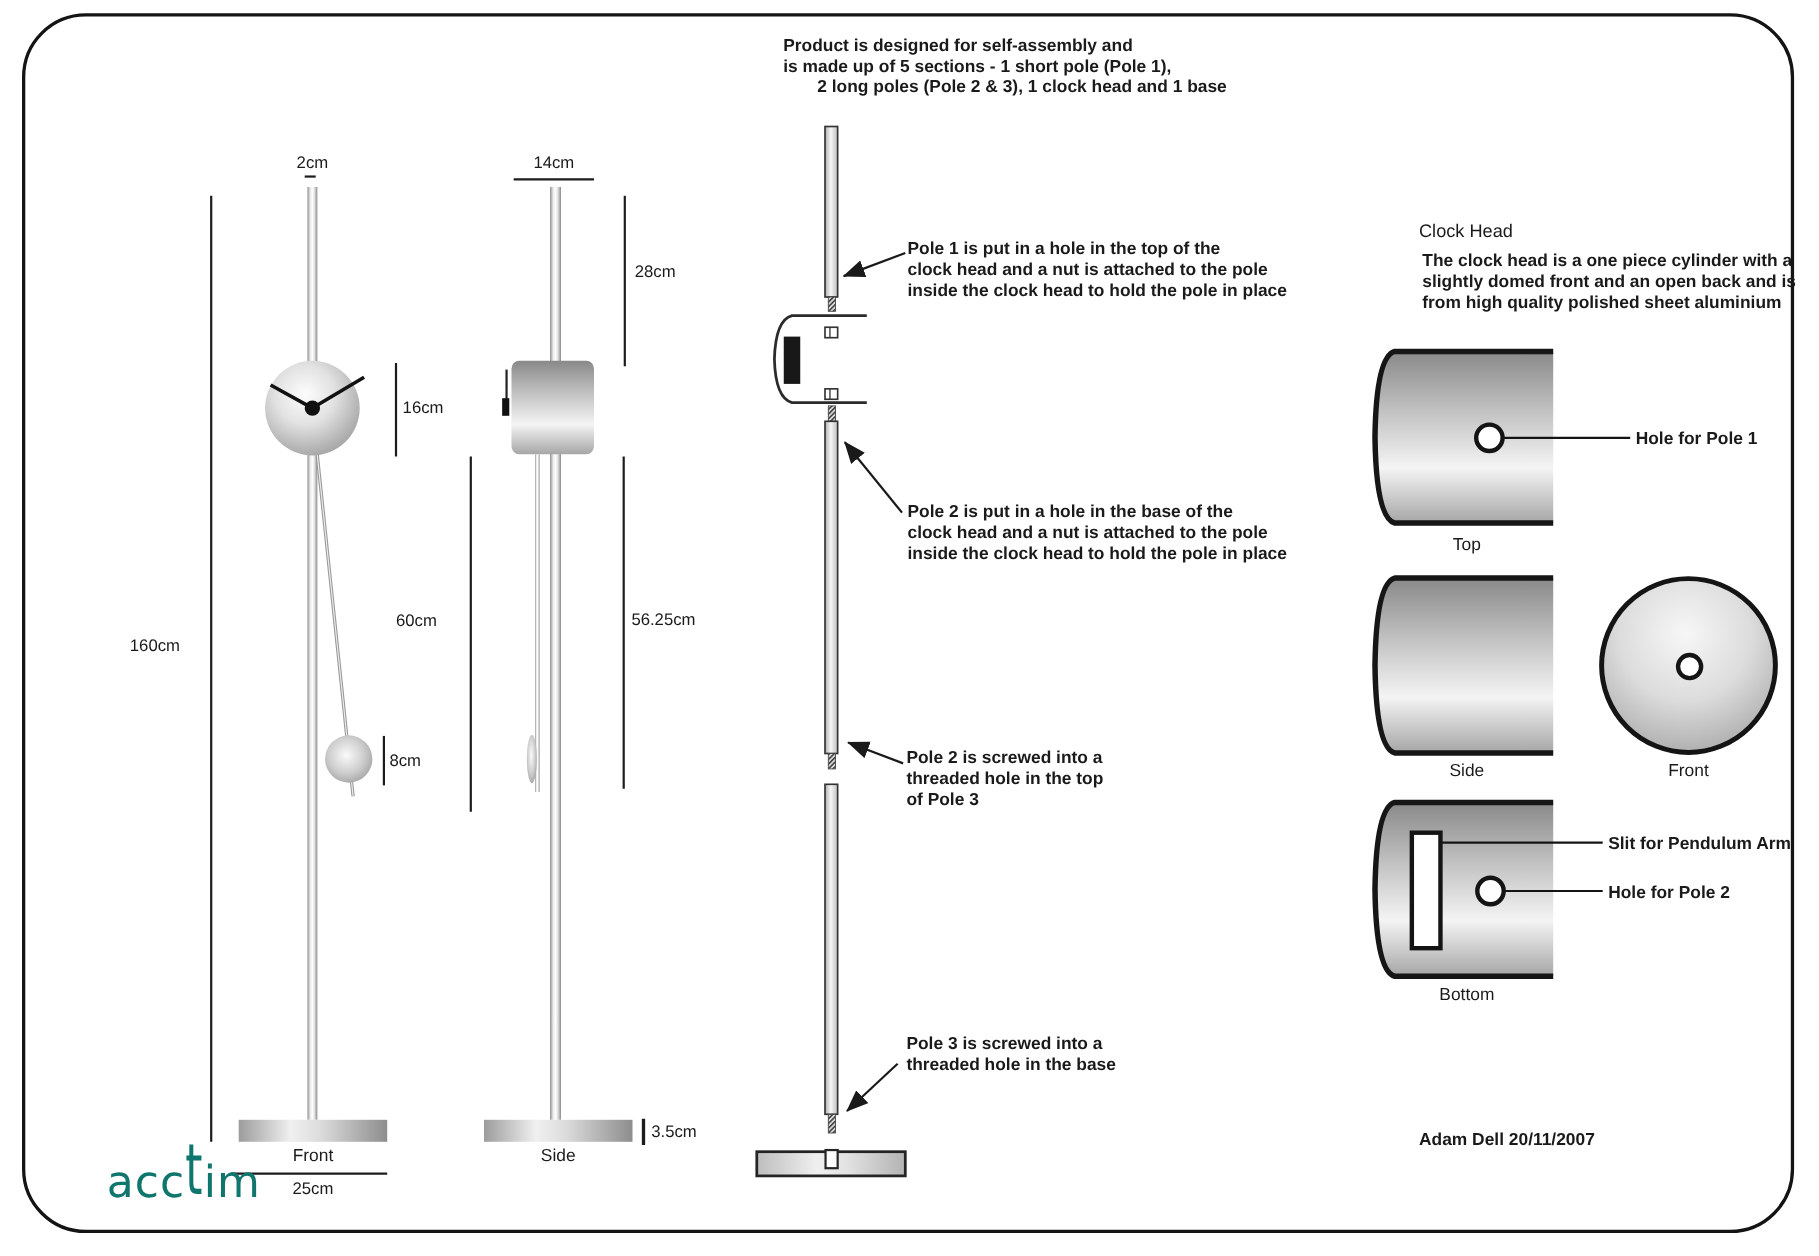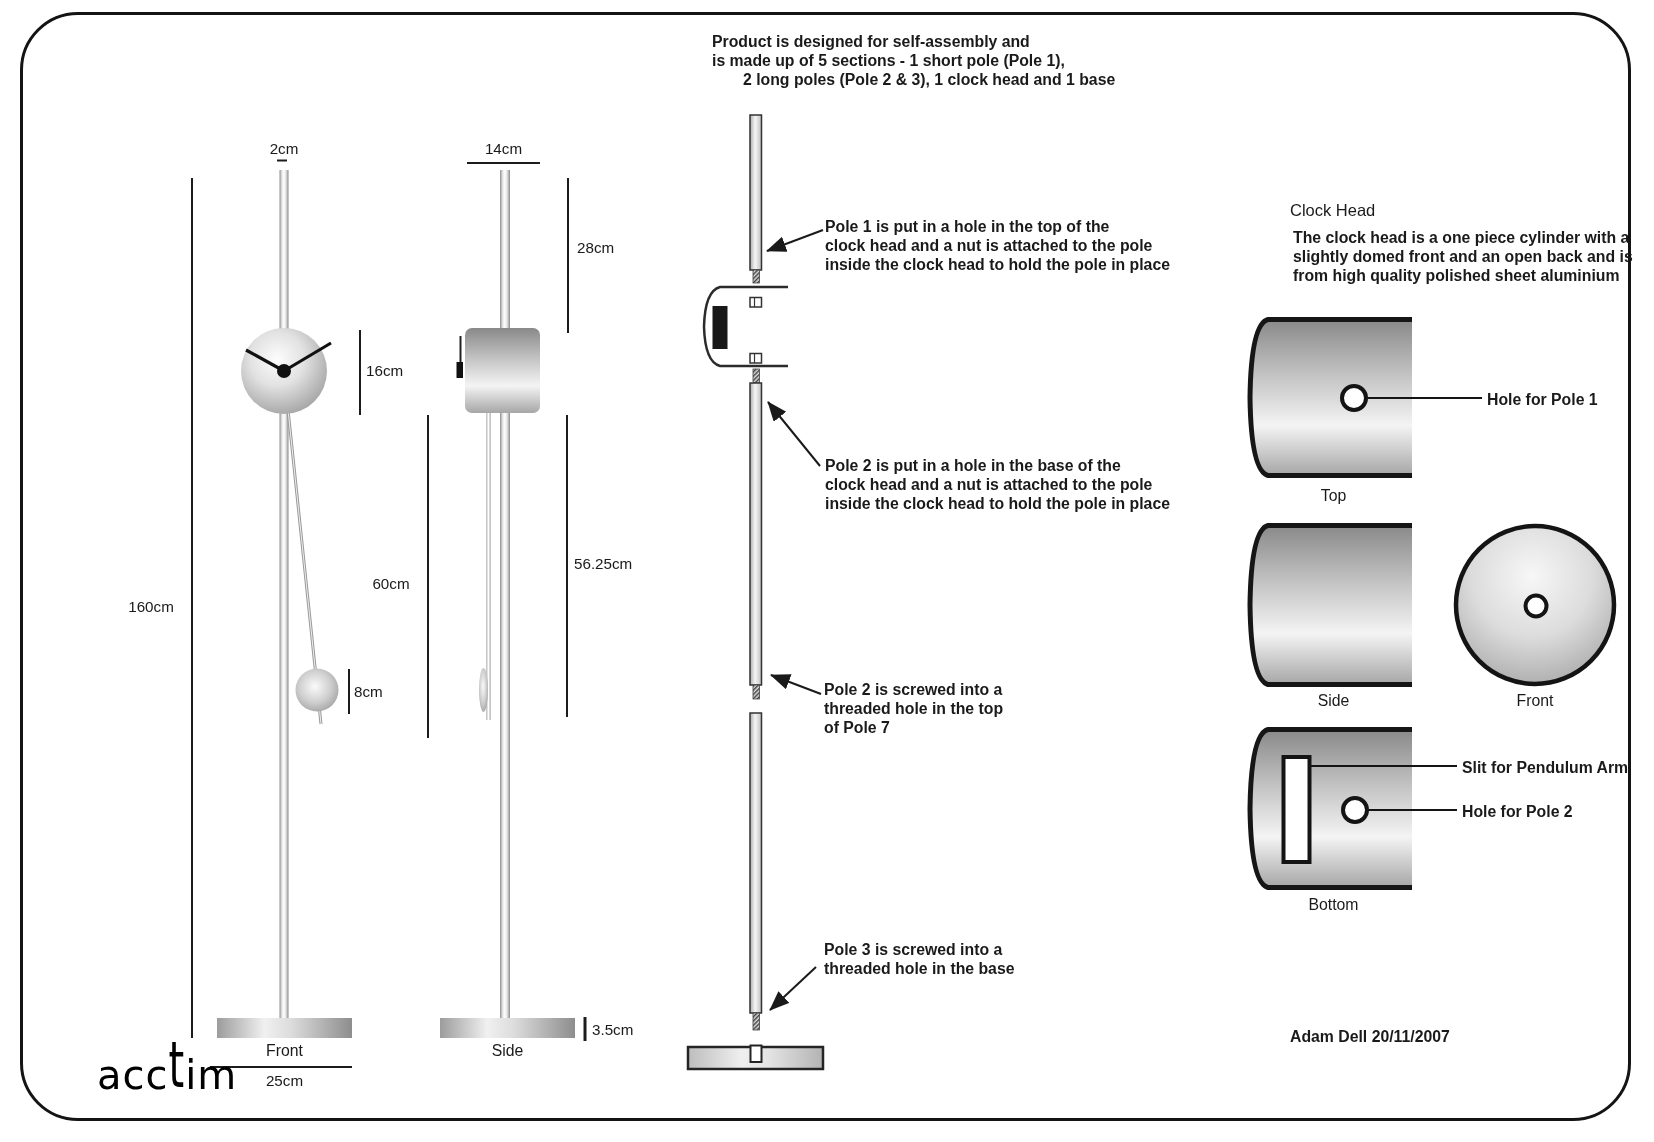--- a/index.html
+++ b/index.html
@@ -7,23 +7,23 @@
           font-family:"Liberation Sans",sans-serif;color:#161616;}
   .page-border{position:absolute;left:20px;top:12px;width:1611px;height:1109px;
                border:3px solid #141414;border-radius:58px;box-sizing:border-box;}
   svg.drawing{position:absolute;left:0;top:0;pointer-events:none;}
   .txt{position:absolute;white-space:nowrap;color:#1a1a1a;}
   .title{font-size:27px;letter-spacing:.2px;color:#111;}
   .body15{font-size:15.8px;line-height:19.3px;font-weight:bold;}
   .dim{font-size:15.2px;}
   .viewlabel{font-size:15.8px;text-align:center;}
   .heading{font-size:16.5px;font-weight:normal;}
-  .right{text-align:center;margin-top:19px;}
+  .right{text-align:left;}
   .center{text-align:center;}
-  .logo{font-family:"DejaVu Sans",sans-serif;font-size:40px;color:#000000;letter-spacing:1px;}
+  .logo{font-family:"DejaVu Sans",sans-serif;font-size:40px;color:#0f766e;letter-spacing:1px;}
   .logo .tall-t{display:inline-block;transform:scaleY(1.6);transform-origin:50% 86%;}
 </style>
 </head>
 <body>
 
 <div class="canvas">
 
   <div class="page-border"></div>
 
   <svg class="drawing" width="1654" height="1142" viewBox="0 0 1654 1142">
@@ -167,21 +167,21 @@
   <div class="txt body15" style="left:825px;top:217px;">Pole 1 is put in a hole in the top of the</div>
   <div class="txt body15" style="left:825px;top:236px;">clock head and a nut is attached to the pole</div>
   <div class="txt body15" style="left:825px;top:255px;">inside the clock head to hold the pole in place</div>
 
   <div class="txt body15" style="left:825px;top:456px;">Pole 2 is put in a hole in the base of the</div>
   <div class="txt body15" style="left:825px;top:475px;">clock head and a nut is attached to the pole</div>
   <div class="txt body15" style="left:825px;top:494px;">inside the clock head to hold the pole in place</div>
 
   <div class="txt body15" style="left:824px;top:680px;">Pole 2 is screwed into a</div>
   <div class="txt body15" style="left:824px;top:699px;">threaded hole in the top</div>
-  <div class="txt body15" style="left:824px;top:718px;">of Pole 7</div>
+  <div class="txt body15" style="left:824px;top:718px;">of Pole 3</div>
 
   <div class="txt body15" style="left:824px;top:940px;">Pole 3 is screwed into a</div>
   <div class="txt body15" style="left:824px;top:959px;">threaded hole in the base</div>
 
   <div class="txt heading" style="left:1290px;top:201px;">Clock Head</div>
   <div class="txt body15" style="left:1293px;top:228px;">The clock head is a one piece cylinder with a</div>
   <div class="txt body15" style="left:1293px;top:247px;">slightly domed front and an open back and is</div>
   <div class="txt body15" style="left:1293px;top:266px;">from high quality polished sheet aluminium</div>
 
   <div class="txt viewlabel" style="left:1255px;top:487px;width:157px;">Top</div>

